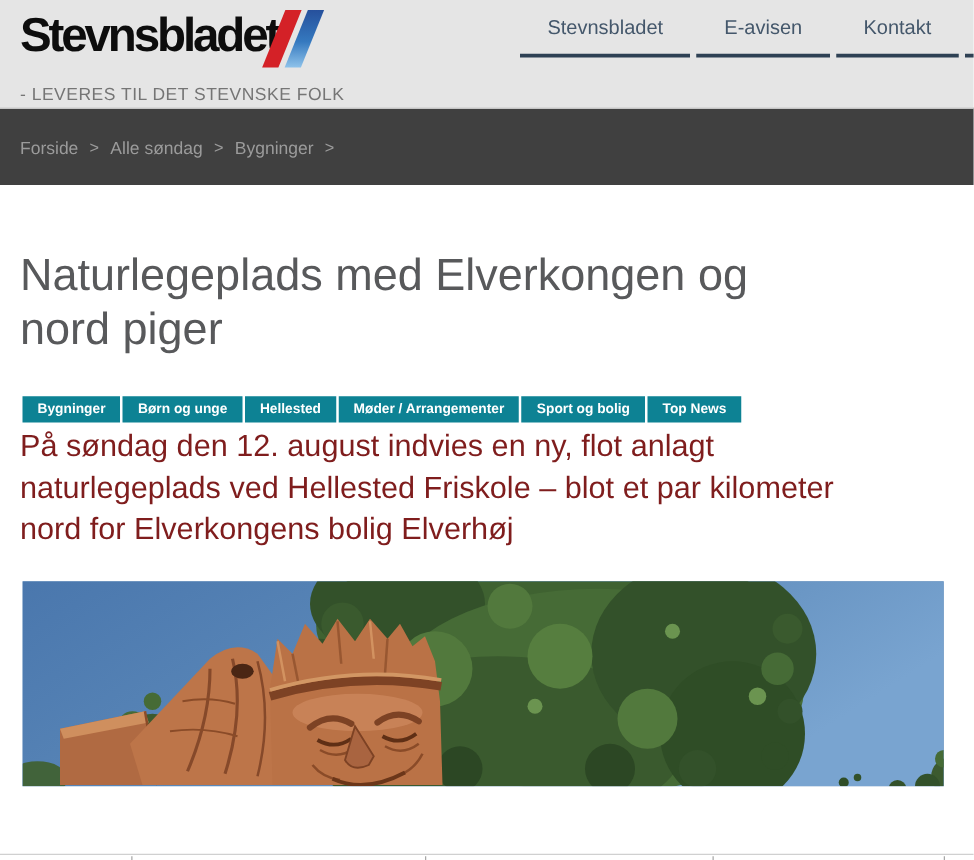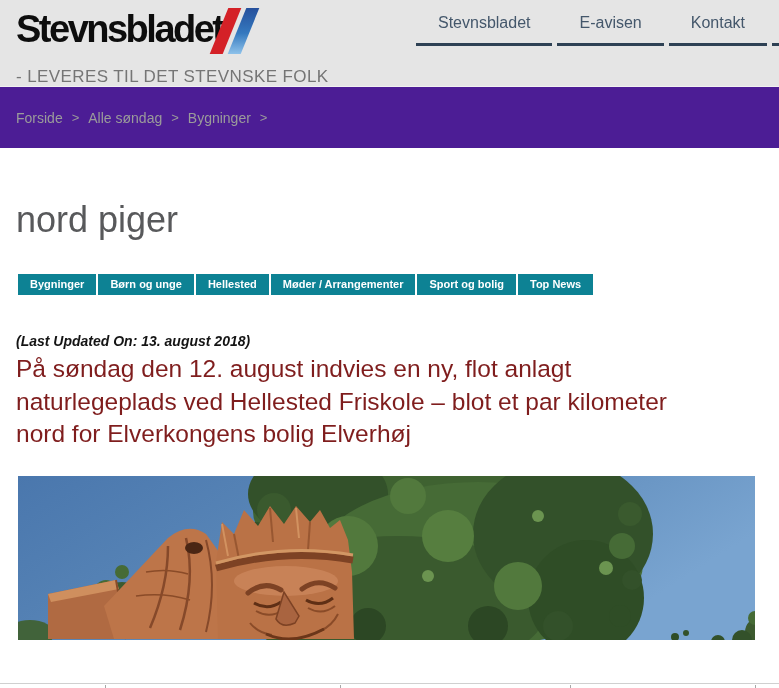--- a/index.html
+++ b/index.html
@@ -20,25 +20,25 @@
   .logo-slash.red  { left:8px;  background:var(--slash-red, #d42127); }
   .logo-slash.blue { left:26px; background:linear-gradient(180deg,#26509c 0%,#3579bf 55%,#8ec2ea 100%); }
 
   .nav { position:absolute; top:8px; right:0; display:flex; align-items:flex-end; }
   .nav-item {
     font-size:16px; color:var(--nav-text, #44576b); padding:6px 22px 11px;
     border-bottom:3px solid var(--nav-underline, #2e4154); margin-left:5px; cursor:pointer; white-space:nowrap;
   }
   .nav-stub { width:7px; height:36px; border-bottom:3px solid var(--nav-underline, #2e4154); margin-left:5px; }
 
-  .tagline { position:absolute; left:16px; top:67px; font-size:17px; letter-spacing:0.4px; color:#757575; }
+  .tagline { position:absolute; left:16px; top:67px; font-size:14px; letter-spacing:0.4px; color:#757575; }
 
   
   .breadcrumb-band {
-    height:62px; background:#4c1d95; border-top:1px solid #f1f1f1;
+    height:62px; background:#404040; border-top:1px solid #f1f1f1;
     display:flex; align-items:center; padding:0 16px;
   }
   .crumb { font-size:14px; color:#9b9b9b; white-space:nowrap; }
   .crumb.link { cursor:pointer; }
   .crumb-sep { font-size:13px; color:#9b9b9b; margin:0 9px; }
 
   
   .title { padding:50px 16px 0; font-size:36px; font-weight:400; color:#58595b; line-height:1.2; }
   .tags { display:flex; margin:33px 0 0 18px; }
   .tag {
@@ -81,33 +81,33 @@
   <span class="crumb link">Forside</span>
   <span class="crumb-sep">&gt;</span>
   <span class="crumb link">Alle søndag</span>
   <span class="crumb-sep">&gt;</span>
   <span class="crumb link">Bygninger</span>
   <span class="crumb-sep">&gt;</span>
 </div>
 
 <div>
   <h1 class="title" style="margin:0;">
+    <div>Naturlegeplads med Elverkongen og</div>
     <div>nord piger</div>
   </h1>
 
   <div class="tags">
     <span class="tag">Bygninger</span>
     <span class="tag">Børn og unge</span>
     <span class="tag">Hellested</span>
     <span class="tag">Møder / Arrangementer</span>
     <span class="tag">Sport og bolig</span>
     <span class="tag">Top News</span>
   </div>
 
-  <div class="updated">(Last Updated On: 13. august 2018)</div>
 
   <div class="lead">
     <div>På søndag den 12. august indvies en ny, flot anlagt</div>
     <div>naturlegeplads ved Hellested Friskole – blot et par kilometer</div>
     <div>nord for Elverkongens bolig Elverhøj</div>
   </div>
 
   <figure class="photo" style="margin-top:25px;margin-bottom:0;">
     <svg viewBox="0 0 737 164" width="737" height="164" preserveAspectRatio="none" role="img">
       <defs>

